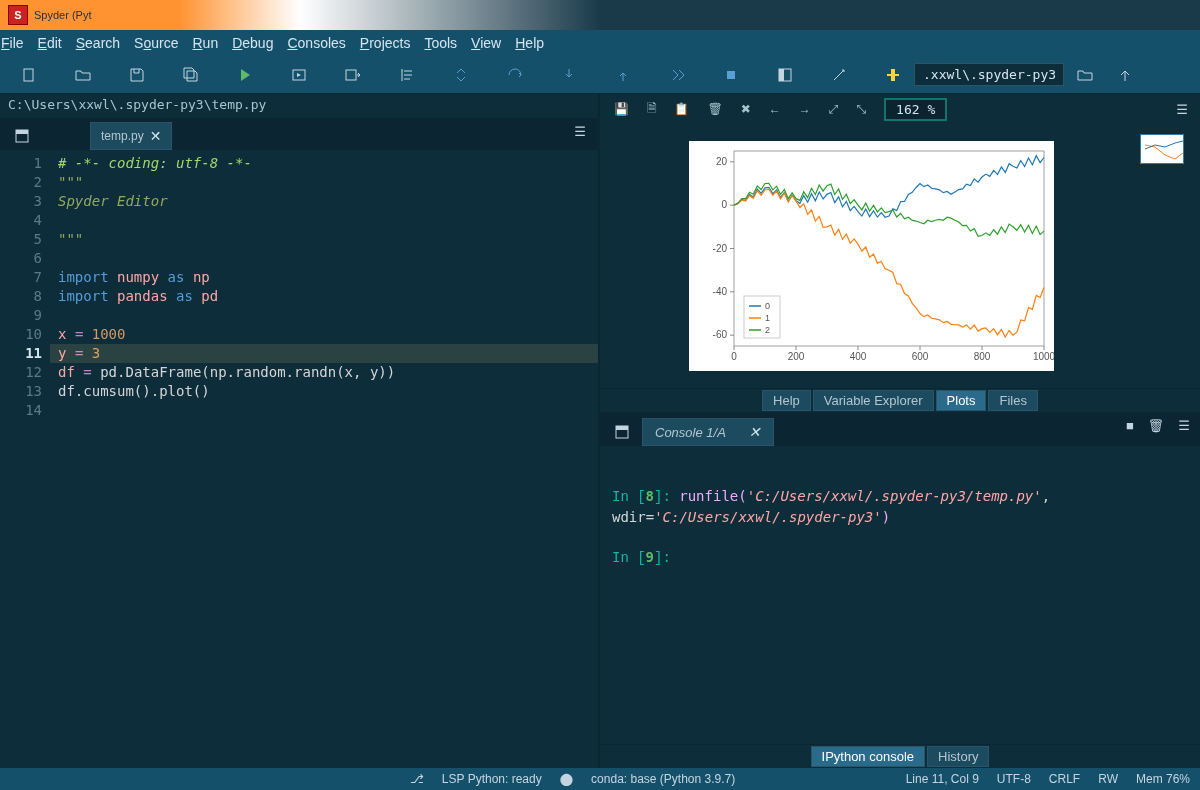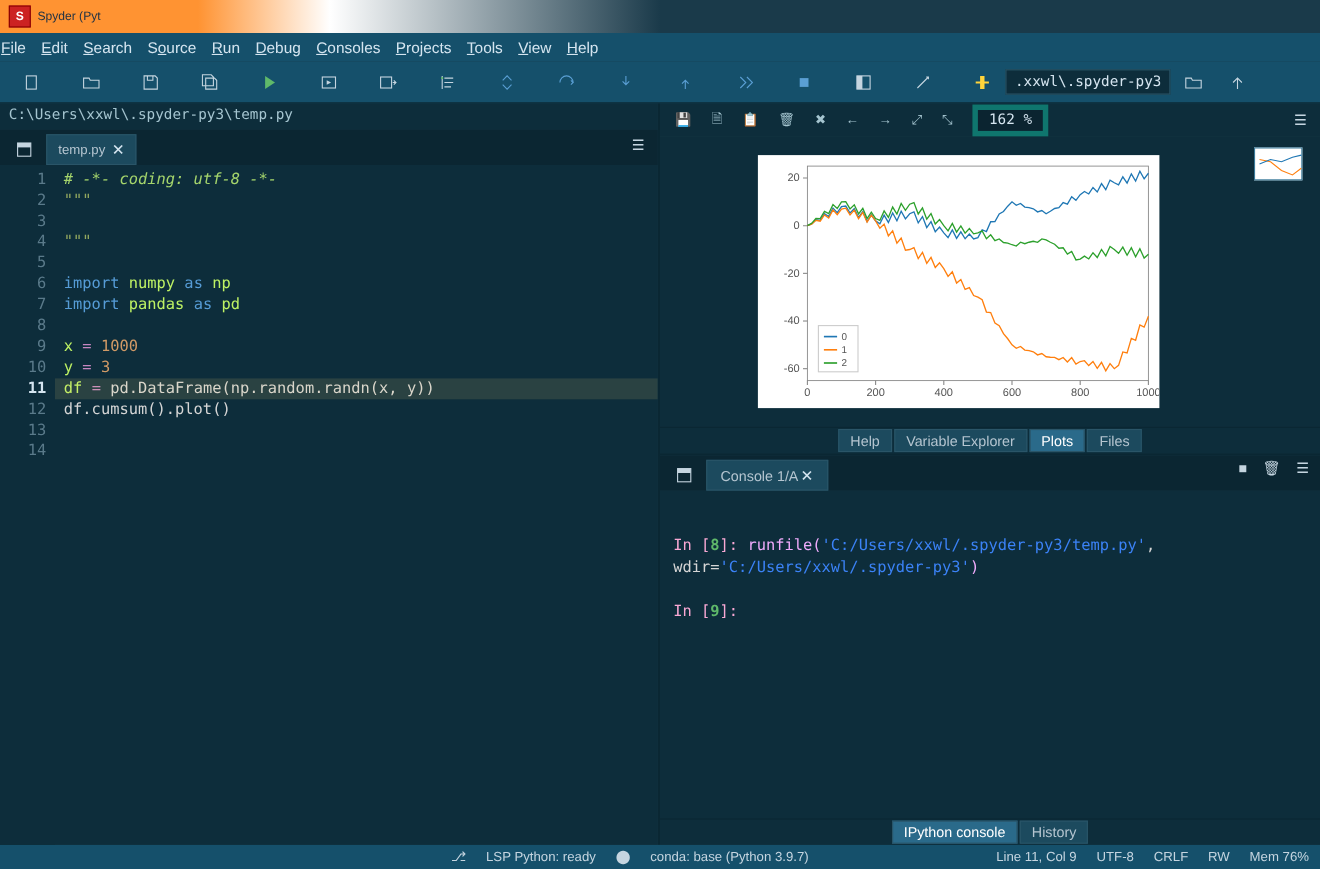--- a/index.html
+++ b/index.html
@@ -93,20 +93,21 @@
   color: #c5d5e0;
 }
 .editor-tabs .tab {
   background: #1c4a5e;
   border: 1px solid #2a5568;
   padding: 5px 10px;
   display: flex; align-items: center; gap: 6px;
   font-size: 12px;
   color: #b5c5d0;
   cursor: pointer;
+  margin-left: 48px;
 }
 .editor-tabs .tab .close { font-size: 14px; color: #d5e5f0; }
 .editor-tabs .hamburger {
   position: absolute; right: 12px; top: 6px;
   color: #c5d5e0; cursor: pointer;
 }
 .editor {
   flex: 1;
   background: #0d2d3b;
   display: flex;
@@ -133,21 +134,21 @@
 .code .highlight-line {
   position: absolute;
   left: 0; right: 0;
   height: 19px;
   background: rgba(255,220,120,0.12);
   pointer-events: none;
 }
 .c-comment { color: #a5d56c; font-style: italic; }
 .c-docstring { color: #93a85f; font-style: italic; }
 .c-keyword { color: #569cd6; }
-.c-name { color: #bef264; }
+.c-name { color: #fca5a5; }
 .c-op { color: #c586c0; }
 .c-number { color: #d19a66; }
 .c-func { color: #d5d5d5; }
 
 .right-pane {
   flex: 1;
   display: flex; flex-direction: column;
 }
 .plot-area {
   height: 320px;
@@ -160,21 +161,21 @@
   display: flex; align-items: center;
   gap: 18px;
   padding: 0 14px;
   position: relative;
 }
 .plot-toolbar .ptool {
   color: #a5c5d0; cursor: pointer; font-size: 12px;
 }
 .plot-toolbar .zoom-box {
   background: #0b2430;
-  border: 5px solid #0f766e;
+  border: 2px solid #0f766e;
   padding: 2px 10px;
   color: #d5e5f0;
   font-family: "Consolas", monospace;
 }
 .plot-toolbar .hamburger {
   position: absolute; right: 12px;
   color: #c5d5e0; cursor: pointer;
 }
 .plot-body {
   flex: 1;
@@ -235,44 +236,45 @@
 .console-tabs .browse-icon {
   width: 24px; height: 24px;
   display: flex; align-items: center; justify-content: center;
   margin-right: 8px; margin-bottom: 2px;
   cursor: pointer; color: #c5d5e0;
 }
 .console-tabs .tab {
   background: #1c4a5e;
   border: 1px solid #2a5568;
   padding: 5px 12px;
-  display: flex; align-items: center; gap: 2px;
+  display: flex; align-items: center; gap: 23px;
   font-size: 13px;
   color: #b5c5d0;
   cursor: pointer;
+  font-style: italic;
 }
 .console-tabs .tab .close { font-size: 14px; color: #d5e5f0; }
 .console-tabs .right-icons {
   position: absolute; right: 10px; top: 4px;
   display: flex; gap: 14px;
   color: #c5d5e0;
 }
 .console-tabs .right-icons span { cursor: pointer; }
 .console-body {
   flex: 1;
   background: #0d2d3b;
   font-family: "Consolas", monospace;
   font-size: 14px;
   padding: 40px 12px 12px 12px;
   line-height: 20px;
 }
-.console-body .prompt { color: #f9a8d4; }
+.console-body .prompt { color: #14b8a6; font-family: Liberation Mono, monospace; }
 .console-body .num { color: #5fb96a; font-weight: bold; }
 .console-body .cmd { color: #f0abfc; }
-.console-body .str { color: #3b82f6; }
+.console-body .str { color: #fca5a5; font-style: italic; }
 .console-body .kw { color: #d5d5d5; }
 .statusbar {
   height: 22px;
   background: #15506b;
   display: flex; align-items: center;
   font-size: 12px;
   color: #c5d5e0;
   padding: 0 10px;
   gap: 18px;
   justify-content: flex-end;
@@ -455,20 +457,21 @@
           <div>9</div>
           <div>10</div>
           <div class="current">11</div>
           <div>12</div>
           <div>13</div>
           <div>14</div>
         </div>
       <div class="code" id="code">
           <div class="line"><span class="c-comment"># -*- coding: utf-8 -*-</span></div>
           <div class="line"><span class="c-docstring">"""</span></div>
+          <div class="line"><span class="c-docstring">Spyder Editor</span></div>
           <div class="line">&nbsp;</div>
           <div class="line"><span class="c-docstring">"""</span></div>
           <div class="line">&nbsp;</div>
           <div class="line"><span class="c-keyword">import</span> <span class="c-name">numpy</span> <span class="c-keyword">as</span> <span class="c-name">np</span></div>
           <div class="line"><span class="c-keyword">import</span> <span class="c-name">pandas</span> <span class="c-keyword">as</span> <span class="c-name">pd</span></div>
           <div class="line">&nbsp;</div>
           <div class="line"><span class="c-name">x</span> <span class="c-op">=</span> <span class="c-number">1000</span></div>
           <div class="highlight-line" style="top: 194px;"></div>
           <div class="line"><span class="c-name">y</span> <span class="c-op">=</span> <span class="c-number">3</span></div>
           <div class="line"><span class="c-name">df</span> <span class="c-op">=</span> <span class="c-func">pd.DataFrame(np.random.randn(x, y))</span></div>

